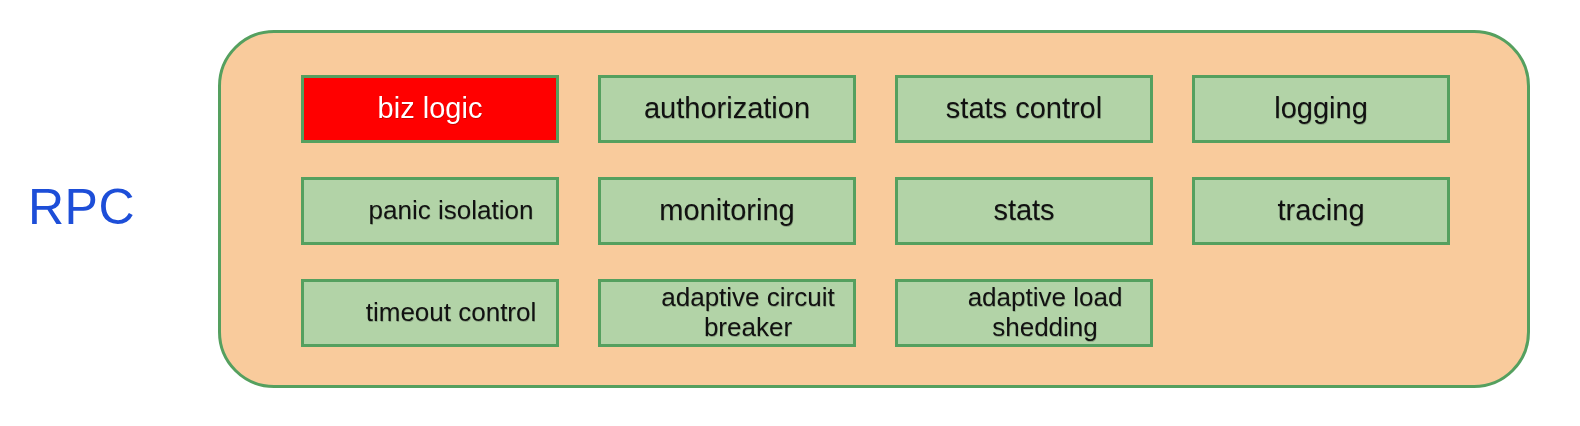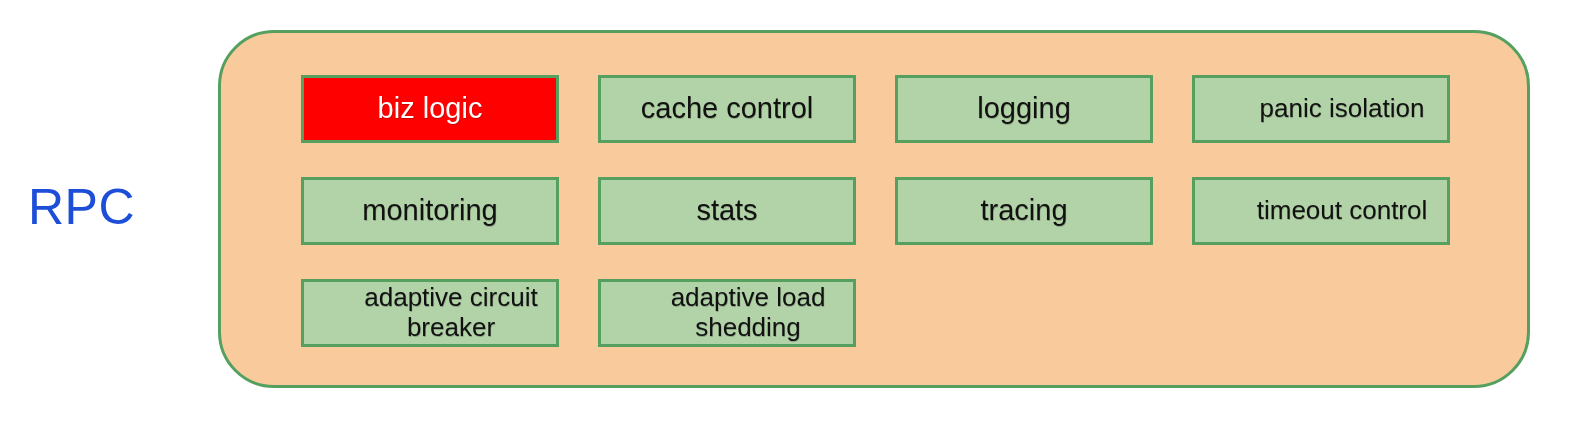--- a/index.html
+++ b/index.html
@@ -64,21 +64,22 @@
     color:var(--highlight-text);
   }
 </style>
 </head>
 <body>
 
 <div class="rpc-label">RPC</div>
 
 <div class="container">
   <div class="cell highlight">biz logic</div>
-  <div class="cell">cache control</div>
+  <div class="cell">authorization</div>
+  <div class="cell">stats control</div>
   <div class="cell">logging</div>
   <div class="cell sm">panic isolation</div>
   <div class="cell">monitoring</div>
   <div class="cell">stats</div>
   <div class="cell">tracing</div>
   <div class="cell sm">timeout control</div>
   <div class="cell sm">adaptive circuit
 breaker</div>
   <div class="cell sm">adaptive load
 shedding</div>

